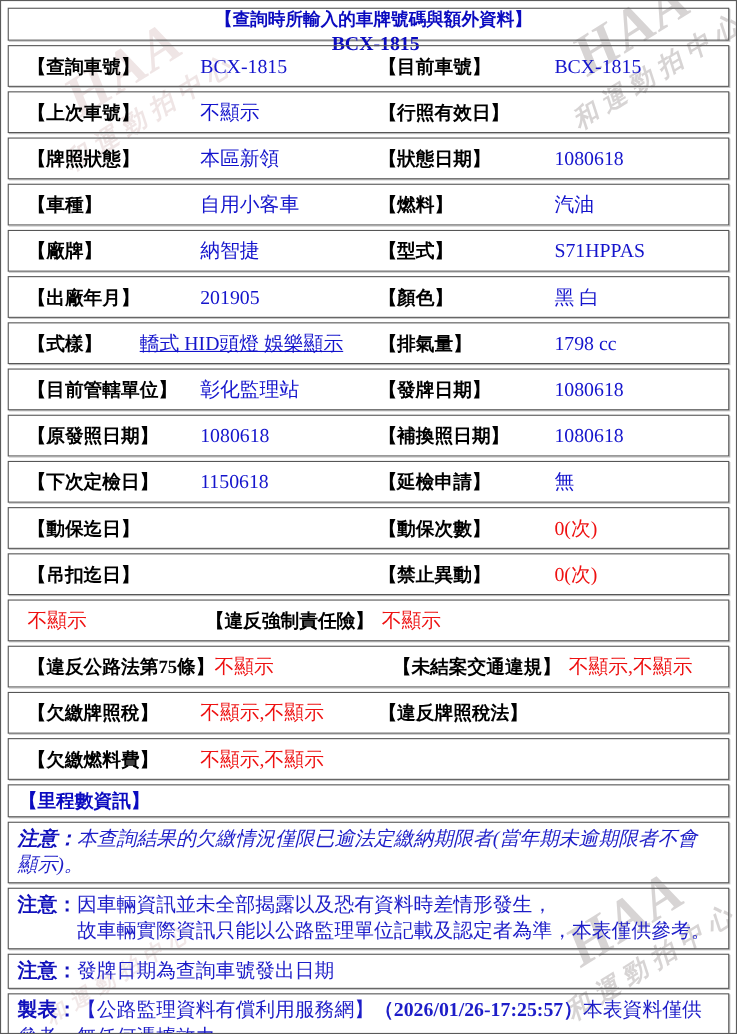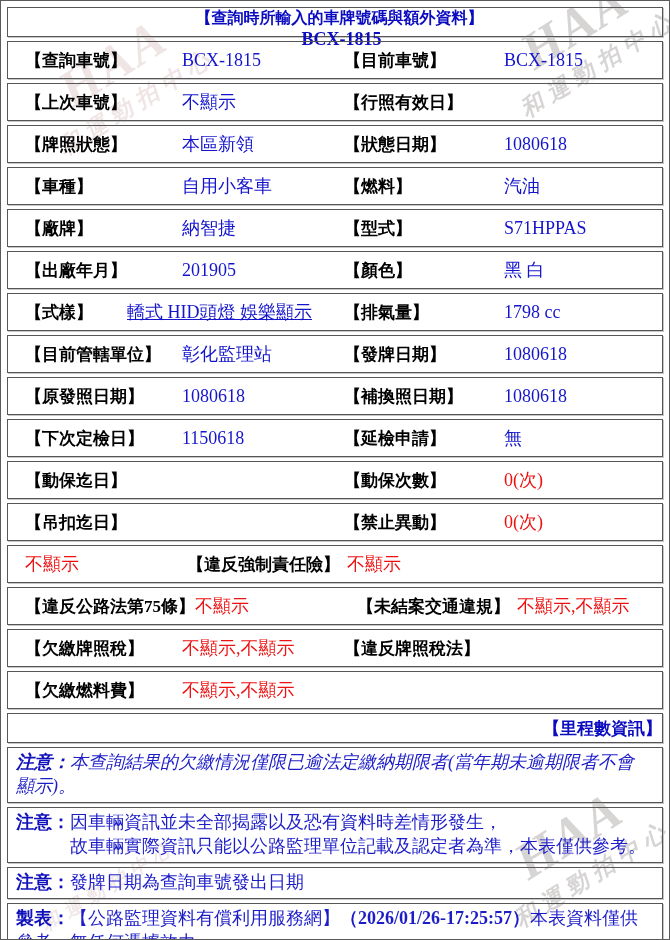--- a/index.html
+++ b/index.html
@@ -45,21 +45,21 @@
   .l1{min-width:157px;}
   .l2{min-width:160px;}
   .val{font-size:18px;white-space:nowrap;}
   .v1{min-width:162px;box-sizing:border-box;}
   .v1.wide{margin-left:-55px;min-width:217px;text-decoration:underline;}
   .v2{flex:1;}
   .c-blue{color:#1414cc;}
   .c-red{color:#ee1111;}
   .section-row{
     height:30px;display:flex;align-items:center;padding-left:9px;
-    font-weight:bold;font-size:17px;color:#0b0bc0;justify-content:flex-end;
+    font-weight:bold;font-size:17px;color:#0b0bc0;
   }
   
   .note{
     padding:3px 12px 3px 8px;font-size:18px;line-height:1.33;color:#1d1dc8;
   }
   .note-prefix{font-weight:bold;color:#1111bb;}
   .note-line.indent{padding-left:54px;}
   .note1{min-height:50px;font-style:italic;}
   .note3{min-height:26px;}
   .maker{min-height:44px;}

